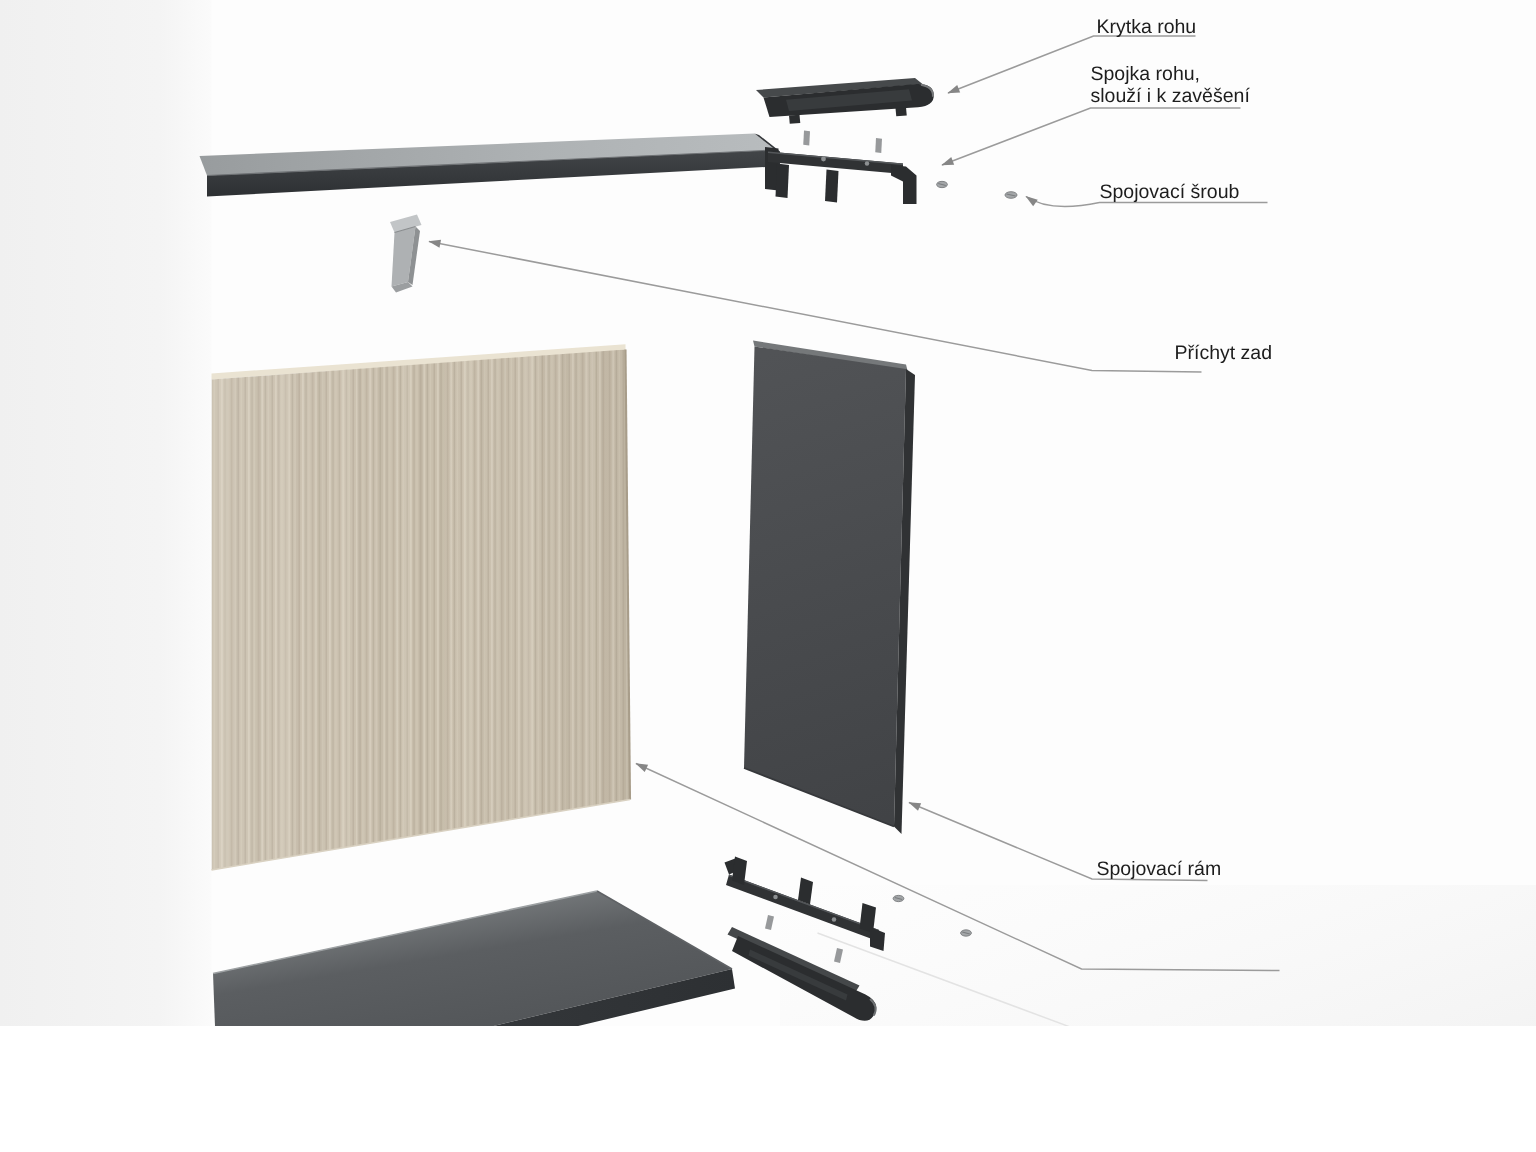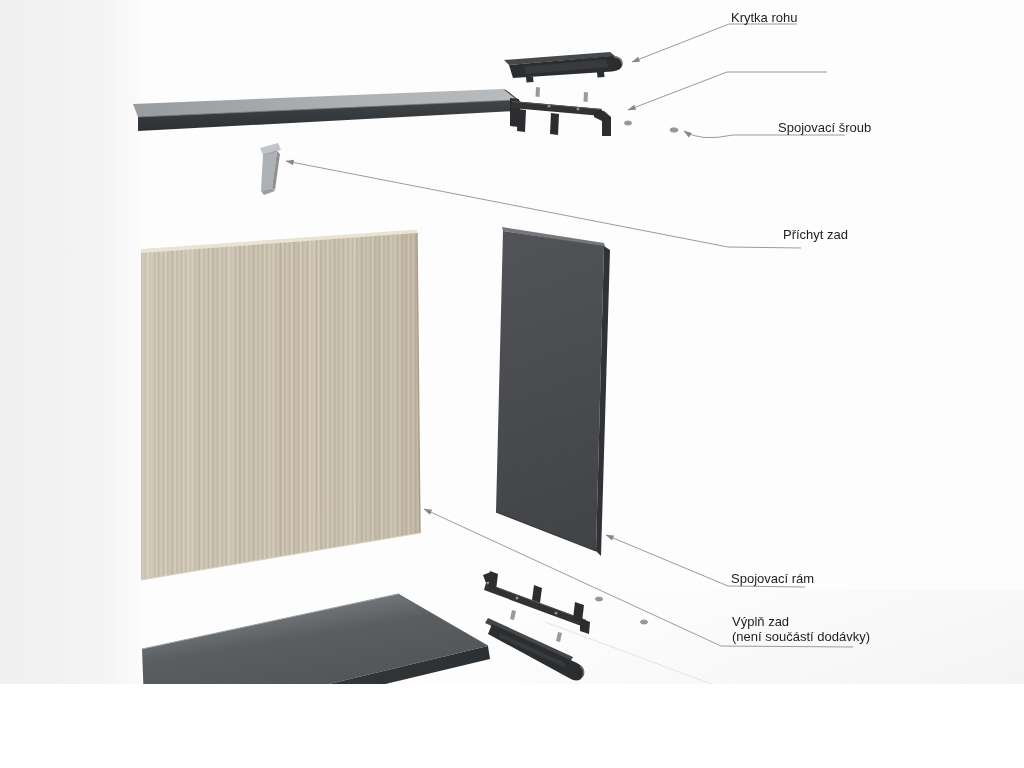--- a/index.html
+++ b/index.html
@@ -204,31 +204,31 @@
       <path d="M801,248 L728,247 L286,161" marker-end="url(#arrow)"></path>
       <path d="M805,587 L728,586 L606,535" marker-end="url(#arrow)"></path>
       <path d="M853,647 L721,646 L424,509" marker-end="url(#arrow)"></path>
     </g>
   </svg>
 
   <div class="callout" style="left:731px;top:10px;">
     <span>Krytka rohu</span>
   </div>
 
-
-  <div class="callout" style="left:733px;top:120px;margin-left:45px;">
+  <div class="callout" style="left:727px;top:41px;">
+    <span>Spojka rohu,</span>
+    <span>slouží i k zavěšení</span>
+  </div>
+
+  <div class="callout" style="left:733px;top:120px;">
     <span>Spojovací šroub</span>
   </div>
 
   <div class="callout" style="left:783px;top:227px;">
     <span>Příchyt zad</span>
   </div>
 
   <div class="callout" style="left:731px;top:571px;">
     <span>Spojovací rám</span>
   </div>
 
-  <div class="callout" style="left:732px;top:614px;">
-    <span>Výplň zad</span>
-    <span>(není součástí dodávky)</span>
-  </div>
 
 </div>
 
 </body></html>

